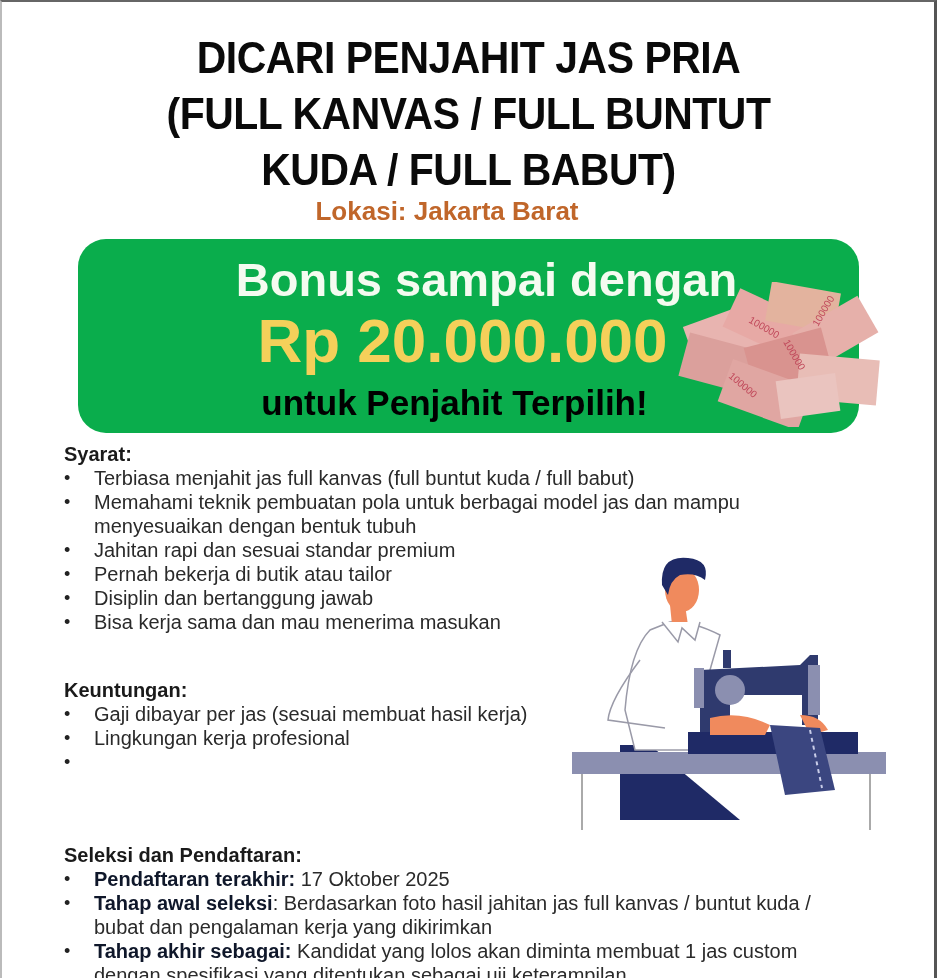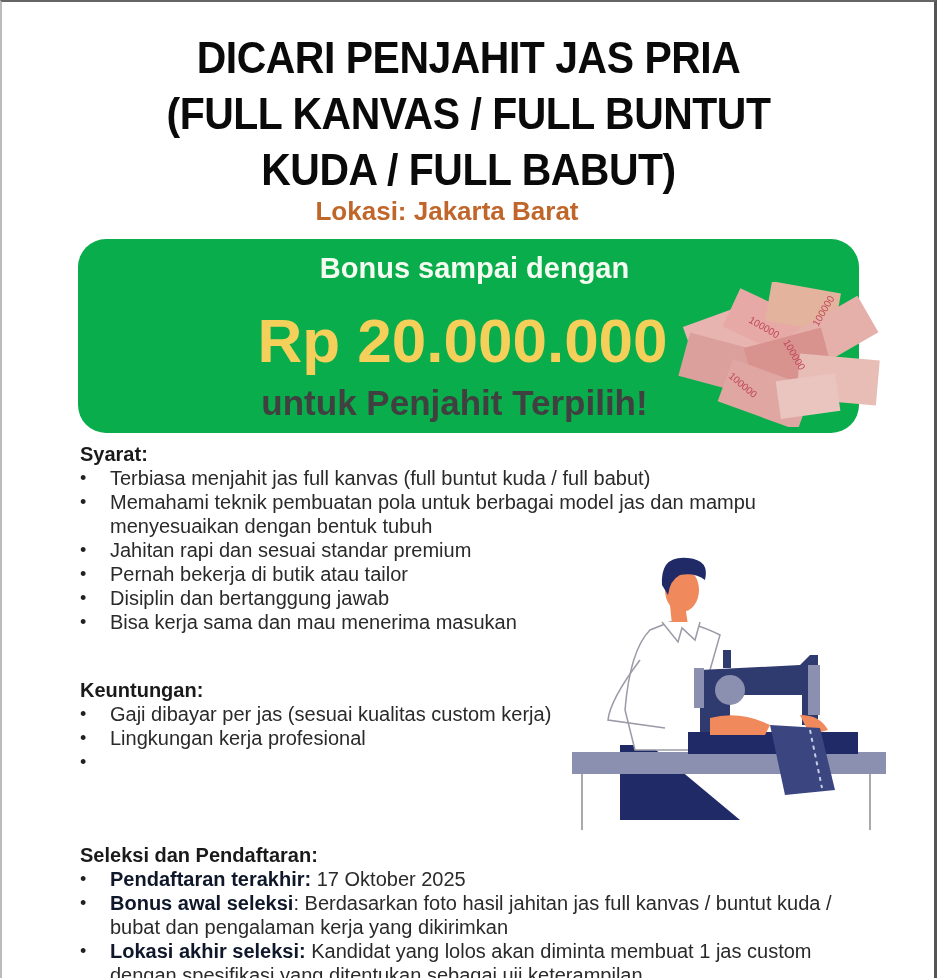--- a/index.html
+++ b/index.html
@@ -36,28 +36,28 @@
     }
     .bonus-box {
       position: absolute; left: 78px; top: 239px; width: 781px; height: 194px;
       background: #0aad4c;
       border-radius: 28px;
     }
     .bonus-line {
       position: absolute; left: 0; width: 800px; text-align: center;
       font-weight: bold; white-space: nowrap;
     }
-    .bonus-l1 { top: 13px; font-size: 29px; color: #f4fbf0; left: 6px; width: 781px; }
+    .bonus-l1 { top: 13px; font-size: 47px; color: #f4fbf0; left: 18px; width: 781px; }
     .bonus-amount { top: 66px; font-size: 62px; color: #f4d05a; left: -6px; width: 781px; }
-    .bonus-l3 { top: 144px; font-size: 35px; color: #404040; left: -14px; width: 781px; }
+    .bonus-l3 { top: 144px; font-size: 35px; color: #000000; left: -14px; width: 781px; }
     .money {
       position: absolute; left: 678px; top: 282px; width: 210px; height: 145px;
     }
     .section {
-      position: absolute; left: 80px;
+      position: absolute; left: 64px;
       font-size: 20px; color: #222;
     }
     .section h3 {
       font-size: 20px; font-weight: bold; color: #1a1a1a; line-height: 24px;
     }
     .section ul { list-style: none; }
     .section li {
       position: relative; padding-left: 30px; line-height: 24px; font-size: 20px;
       color: #2a2a2a;
     }
@@ -152,26 +152,26 @@
   <path d="M140 168 Q170 160 200 175 L195 185 L140 185 Z" fill="#f08a5d"></path>
   <path d="M230 165 Q250 165 258 180 L240 185 Z" fill="#f08a5d"></path>
 
   <path d="M200 175 L250 178 L265 240 L215 245 Z" fill="#3b4680"></path>
   <path d="M240 180 L252 238" stroke="#c9cde8" stroke-width="2" stroke-dasharray="4 4"></path>
 </svg>
 
 <div class="section s2">
   <h3>Keuntungan:</h3>
   <ul>
-    <li><span class="bullet">•</span><span>Gaji dibayar per jas (sesuai kualitas custom kerja)</span></li>
+    <li><span class="bullet">•</span><span>Gaji dibayar per jas (sesuai membuat hasil kerja)</span></li>
     <li><span class="bullet">•</span><span>Lingkungan kerja profesional</span></li>
     <li><span class="bullet">•</span></li>
   </ul>
 </div>
 
 <div class="section s3">
   <h3>Seleksi dan Pendaftaran:</h3>
   <ul>
     <li><span class="bullet">•</span><b>Pendaftaran terakhir:</b><span> 17 Oktober 2025</span></li>
-    <li><span class="bullet">•</span><b>Bonus awal seleksi</b><span>: Berdasarkan foto hasil jahitan jas full kanvas / buntut kuda / bubat dan pengalaman kerja yang dikirimkan</span></li>
-    <li><span class="bullet">•</span><b>Lokasi akhir seleksi:</b><span> Kandidat yang lolos akan diminta membuat 1 jas custom dengan spesifikasi yang ditentukan sebagai uji keterampilan</span></li>
+    <li><span class="bullet">•</span><b>Tahap awal seleksi</b><span>: Berdasarkan foto hasil jahitan jas full kanvas / buntut kuda / bubat dan pengalaman kerja yang dikirimkan</span></li>
+    <li><span class="bullet">•</span><b>Tahap akhir sebagai:</b><span> Kandidat yang lolos akan diminta membuat 1 jas custom dengan spesifikasi yang ditentukan sebagai uji keterampilan</span></li>
   </ul>
 </div>
 
 </body></html>

